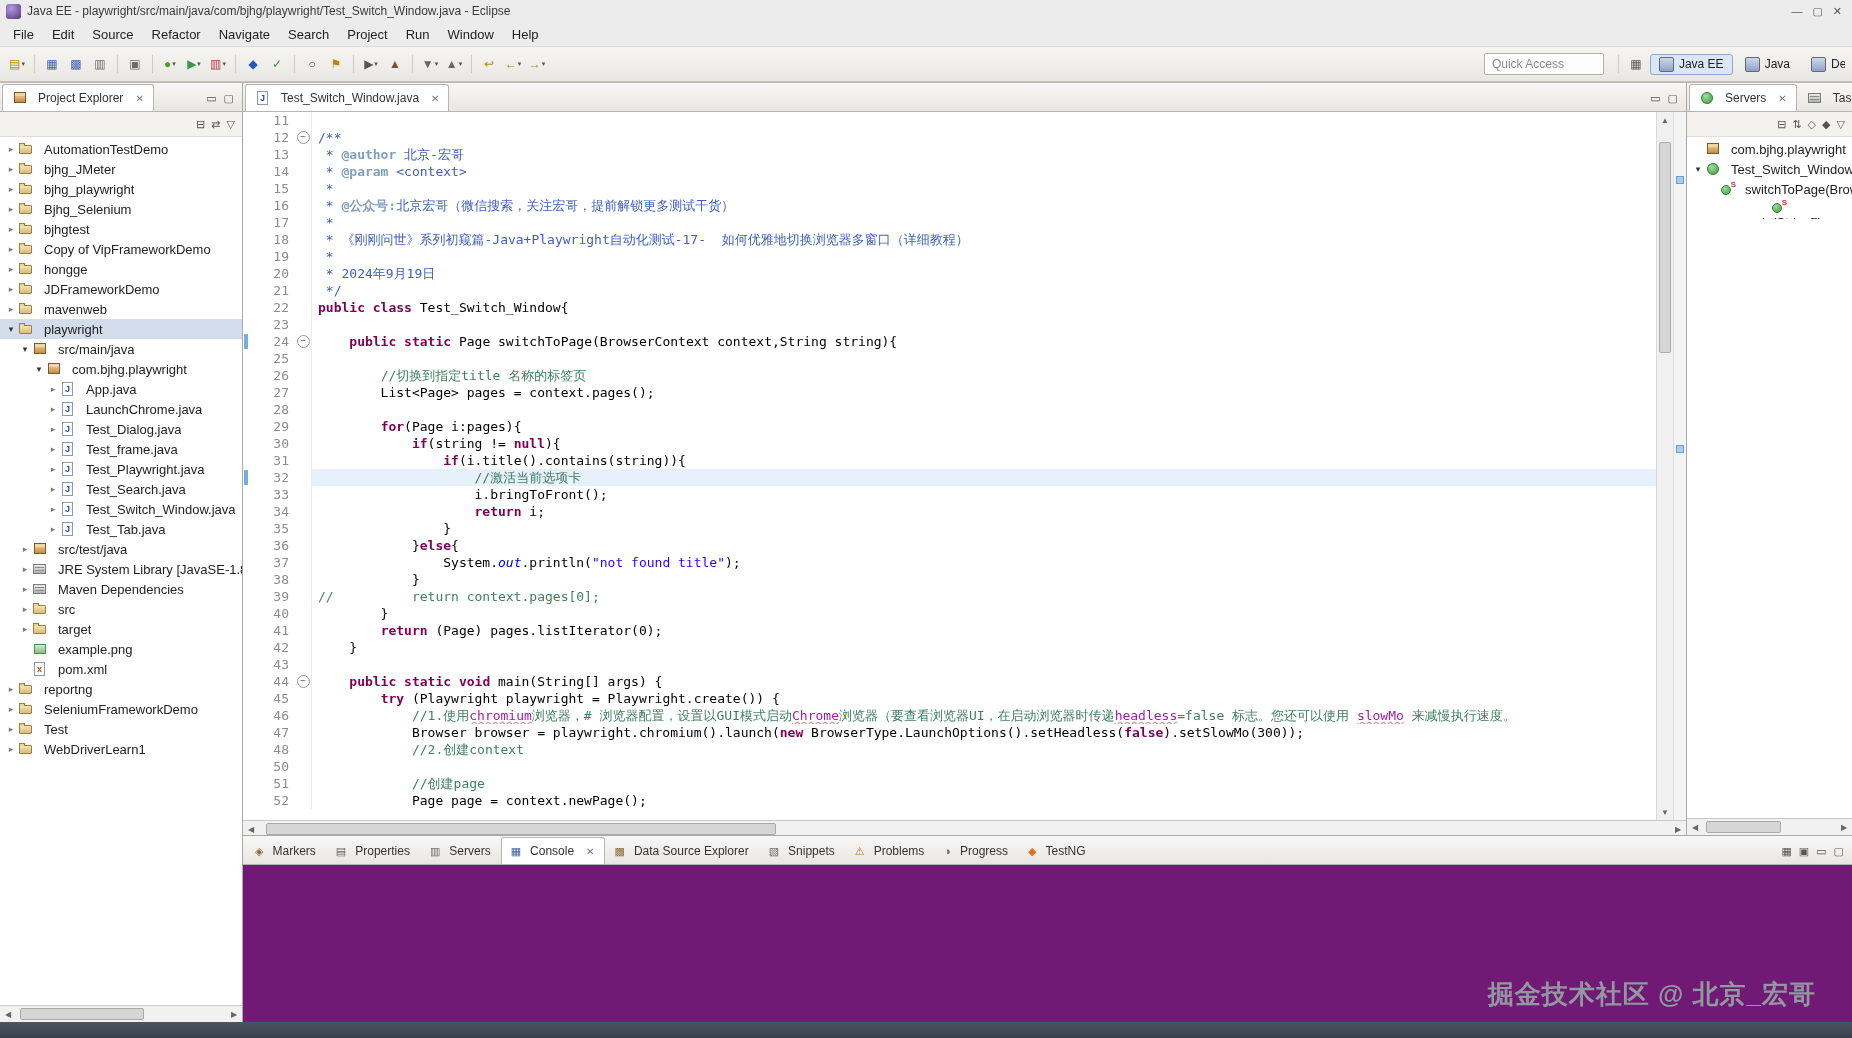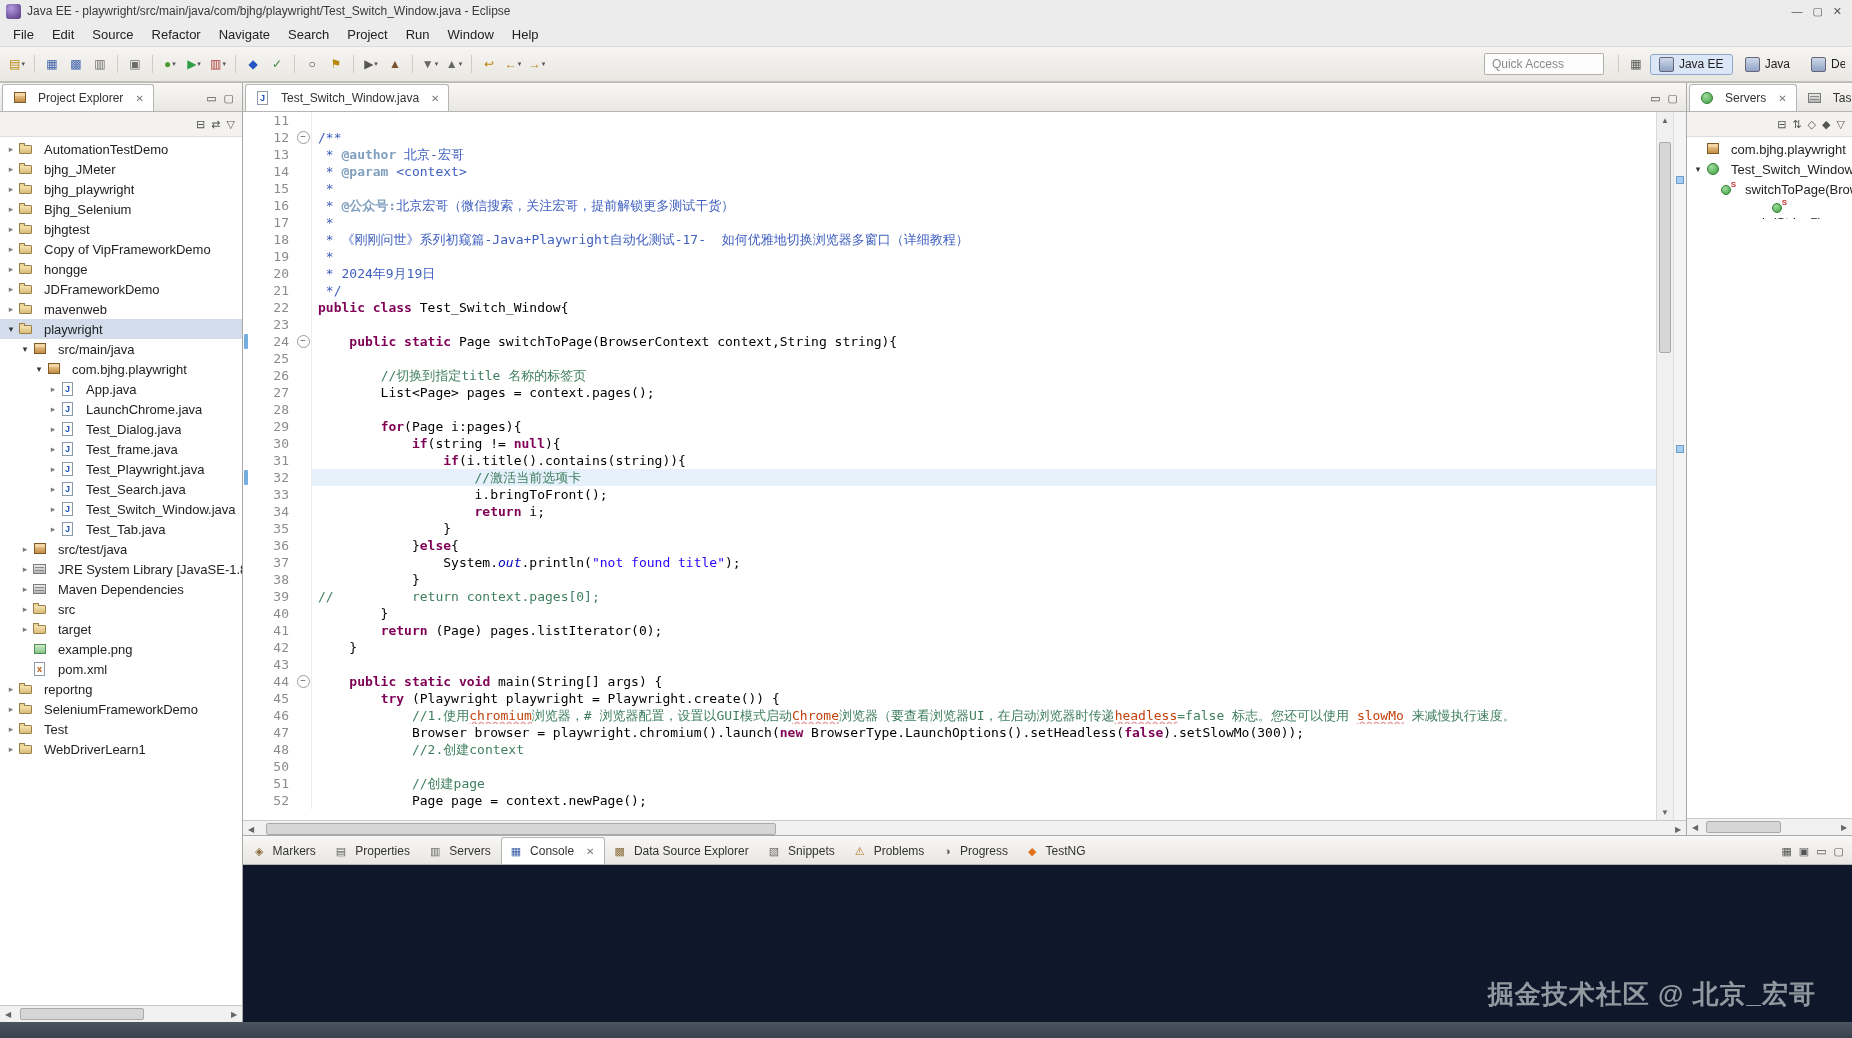--- a/index.html
+++ b/index.html
@@ -75,38 +75,38 @@
   .foldm{width:11px;height:11px;border:1px solid #9a9a9a;border-radius:50%;color:#555;font-size:9px;line-height:9px;text-align:center;background:#fff;}
   .ct{flex:1;white-space:pre;padding-left:6px;overflow:hidden;}
   .ct.hl{background:#e7f1fc;}
   .sg-k{color:#7f0055;font-weight:bold;}
   .sg-d{color:#000;}
   .sg-c{color:#3f7f5f;}
   .sg-j{color:#3f5fbf;}
   .sg-t{color:#7f9fbf;font-weight:bold;}
   .sg-s{color:#2a00ff;}
   .sg-f{color:#0000c0;font-style:italic;}
-  .sg-u{color:#c2410c;text-decoration:underline;text-decoration-style:wavy;text-decoration-color:#e09a9a;}
+  .sg-u{color:#a21caf;text-decoration:underline;text-decoration-style:wavy;text-decoration-color:#e09a9a;}
 
   .vscroll{width:16px;flex:none;background:#f0f0f0;border-left:1px solid #d9d9d9;display:flex;flex-direction:column;}
   .vs-arrow{height:16px;flex:none;display:flex;align-items:center;justify-content:center;font-size:8px;color:#666;background:#f0f0f0;}
   .vs-track{flex:1;position:relative;}
   .vs-thumb{position:absolute;left:2px;right:2px;top:2%;height:31%;background:#d6d6d6;border:1px solid #aaa;border-radius:2px;}
   .overview{width:12px;flex:none;background:#f4f4f4;border-left:1px solid #ddd;position:relative;}
   .ov-mark{position:absolute;left:2px;right:2px;height:6px;background:#a9cdf0;border:1px solid #6a9fd0;}
 
   .hscroll{height:16px;flex:none;background:#f1f1f1;border-top:1px solid #c9c9c9;display:flex;align-items:center;}
   .hs-arrow{width:16px;flex:none;text-align:center;font-size:8px;color:#666;}
   .hs-track{flex:1;position:relative;height:100%;}
   .hs-thumb{position:absolute;top:2px;bottom:2px;background:#d6d6d6;border:1px solid #aaa;border-radius:2px;}
 
   
   .bottom{flex:1;display:flex;flex-direction:column;border-top:1px solid #a9a9a9;background:#f1f1f1;position:relative;min-height:0;}
   .console-msg{background:#fff;padding:3px 7px;font-size:12.5px;color:#111;border-bottom:1px solid #e2e2e2;flex:none;}
-  .console-area{flex:1;background:#0f172a;position:relative;}
+  .console-area{flex:1;background:#701a75;position:relative;}
   .watermark{position:absolute;right:36px;bottom:10px;font-size:26px;font-weight:bold;color:#9298a0;letter-spacing:1px;}
   .btab-ico{font-size:11px;}
 
   
   .statusbar{height:16px;flex:none;background:linear-gradient(#4c5462,#39414d);}
 </style>
 </head>
 <body>
 
 <div class="window">

